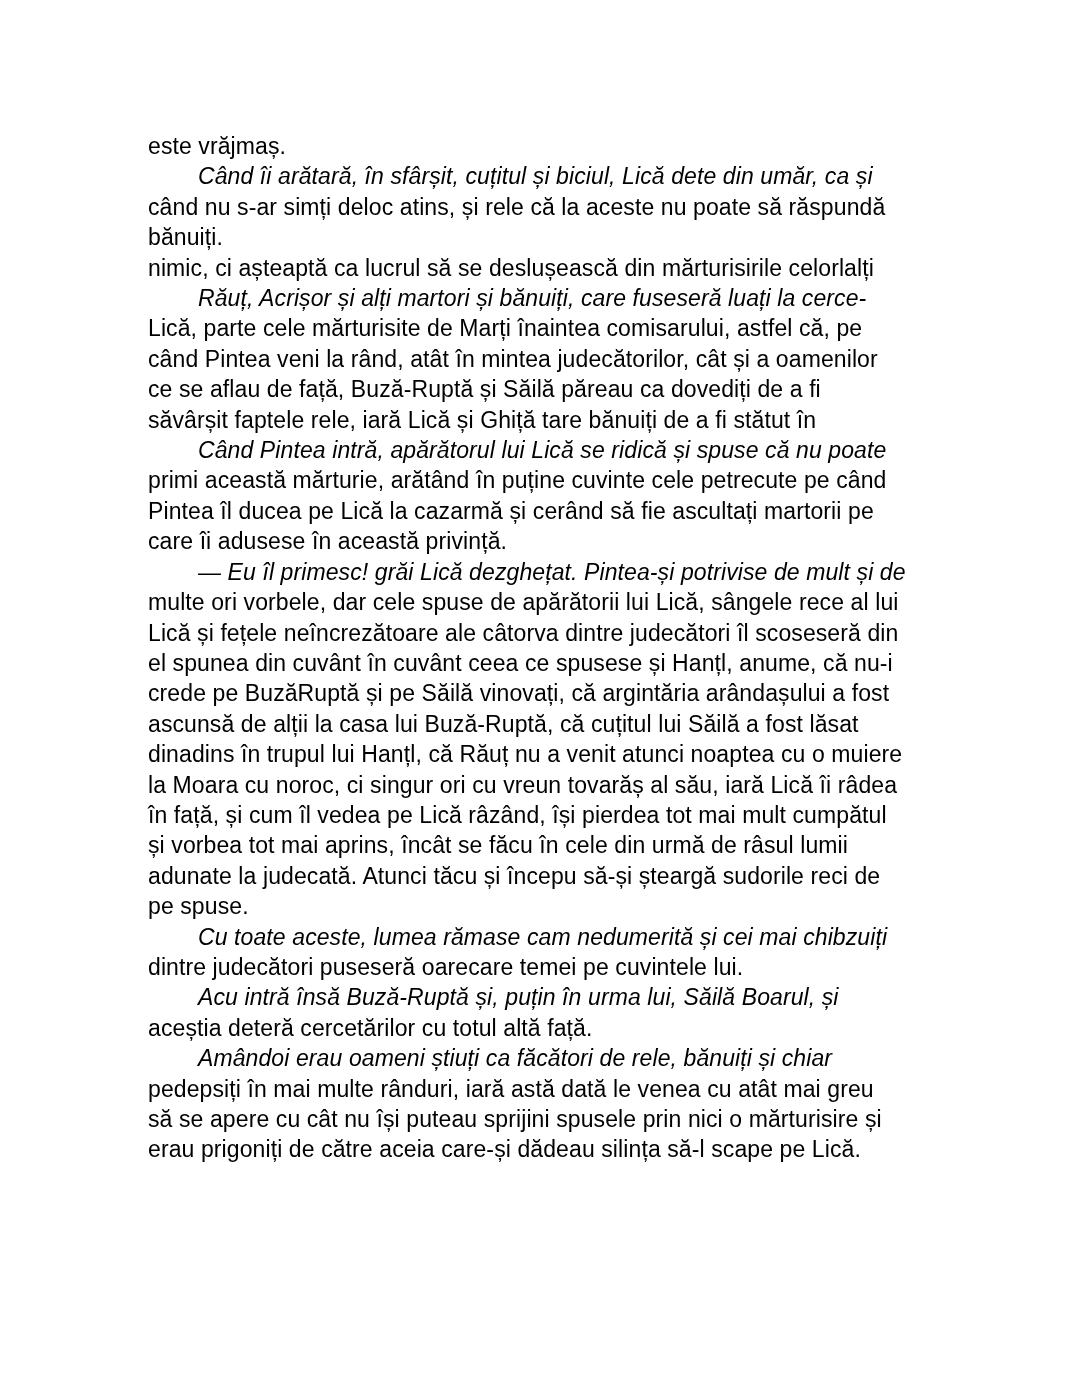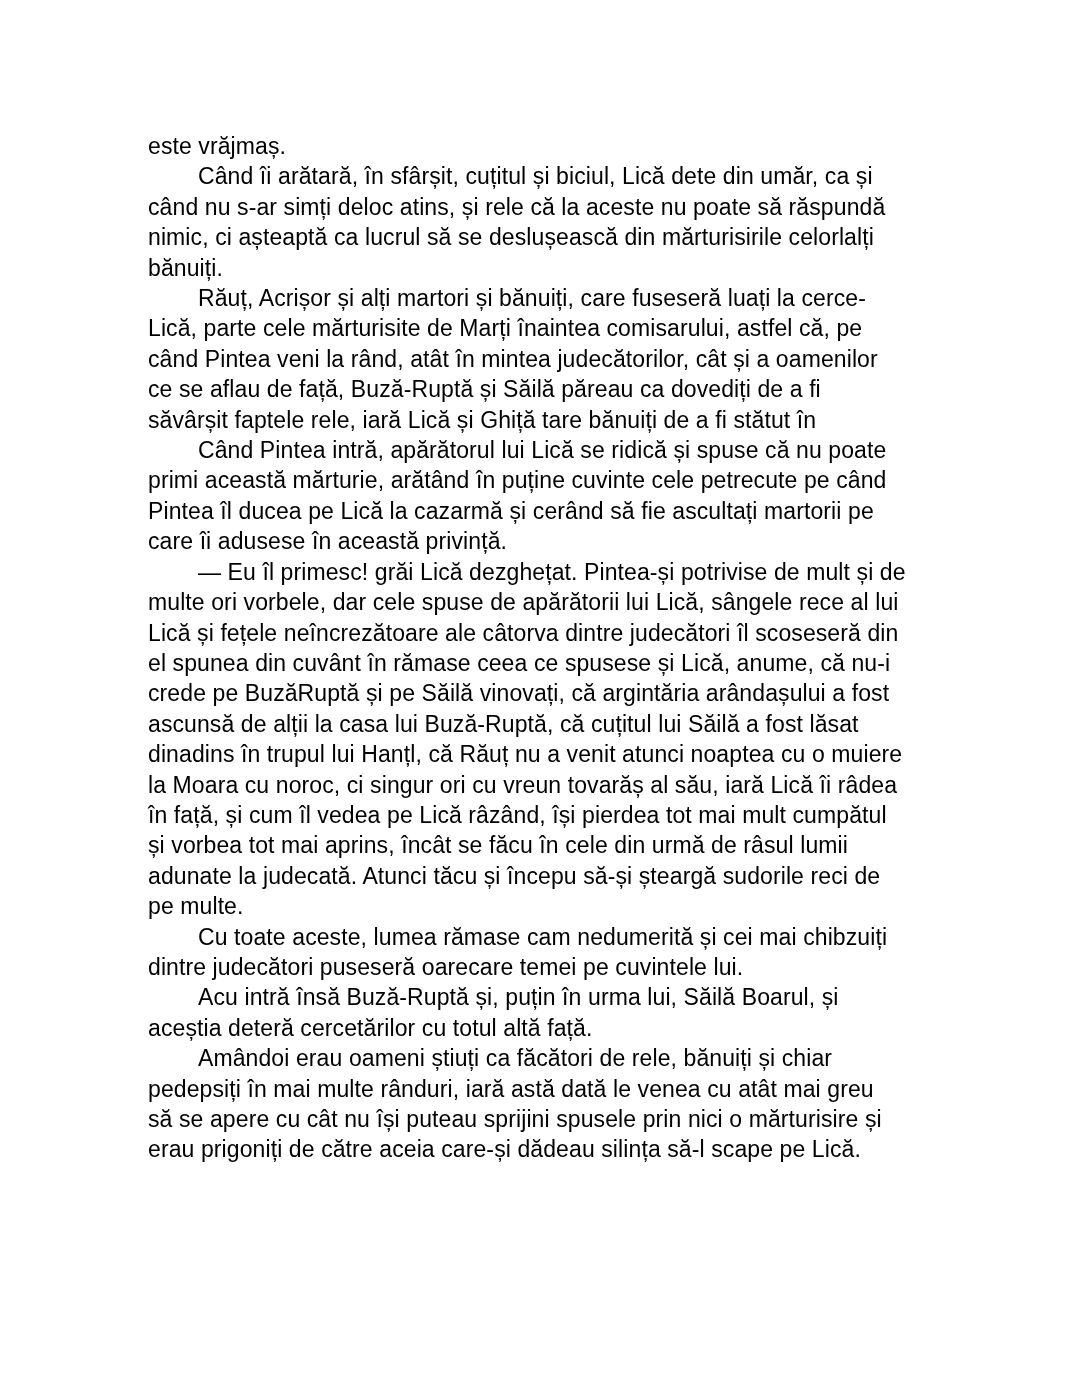--- a/index.html
+++ b/index.html
@@ -29,62 +29,63 @@
   p.para {
     margin: 0;
     padding: 0;
   }
   span.line {
     display: block;
     white-space: pre;
   }
   span.line.first-indent {
     padding-left: 50px;
+    font-style: italic;
   }
 </style>
 </head>
 <body>
 
 <div class="page">
   <main class="text-block">
       <p class="para">
         <span class="line">este vrăjmaș.</span>
       </p>
       <p class="para">
         <span class="line first-indent">Când îi arătară, în sfârșit, cuțitul și biciul, Lică dete din umăr, ca și</span>
         <span class="line">când nu s-ar simți deloc atins, și rele că la aceste nu poate să răspundă</span>
+        <span class="line">bănuiți.</span>
         <span class="line">nimic, ci așteaptă ca lucrul să se deslușească din mărturisirile celorlalți</span>
-        <span class="line">bănuiți.</span>
       </p>
       <p class="para">
         <span class="line first-indent">Răuț, Acrișor și alți martori și bănuiți, care fuseseră luați la cerce-</span>
         <span class="line">Lică, parte cele mărturisite de Marți înaintea comisarului, astfel că, pe</span>
         <span class="line">când Pintea veni la rând, atât în mintea judecătorilor, cât și a oamenilor</span>
         <span class="line">ce se aflau de față, Buză-Ruptă și Săilă păreau ca dovediți de a fi</span>
         <span class="line">săvârșit faptele rele, iară Lică și Ghiță tare bănuiți de a fi stătut în</span>
       </p>
       <p class="para">
         <span class="line first-indent">Când Pintea intră, apărătorul lui Lică se ridică și spuse că nu poate</span>
         <span class="line">primi această mărturie, arătând în puține cuvinte cele petrecute pe când</span>
         <span class="line">Pintea îl ducea pe Lică la cazarmă și cerând să fie ascultați martorii pe</span>
         <span class="line">care îi adusese în această privință.</span>
       </p>
       <p class="para">
         <span class="line first-indent">— Eu îl primesc! grăi Lică dezghețat. Pintea-și potrivise de mult și de</span>
         <span class="line">multe ori vorbele, dar cele spuse de apărătorii lui Lică, sângele rece al lui</span>
         <span class="line">Lică și fețele neîncrezătoare ale câtorva dintre judecători îl scoseseră din</span>
-        <span class="line">el spunea din cuvânt în rămase ceea ce spusese și Lică, anume, că nu-i</span>
+        <span class="line">el spunea din cuvânt în cuvânt ceea ce spusese și Hanțl, anume, că nu-i</span>
         <span class="line">crede pe BuzăRuptă și pe Săilă vinovați, că argintăria arândașului a fost</span>
         <span class="line">ascunsă de alții la casa lui Buză-Ruptă, că cuțitul lui Săilă a fost lăsat</span>
         <span class="line">dinadins în trupul lui Hanțl, că Răuț nu a venit atunci noaptea cu o muiere</span>
         <span class="line">la Moara cu noroc, ci singur ori cu vreun tovarăș al său, iară Lică îi râdea</span>
         <span class="line">în față, și cum îl vedea pe Lică râzând, își pierdea tot mai mult cumpătul</span>
         <span class="line">și vorbea tot mai aprins, încât se făcu în cele din urmă de râsul lumii</span>
         <span class="line">adunate la judecată. Atunci tăcu și începu să-și șteargă sudorile reci de</span>
-        <span class="line">pe multe.</span>
+        <span class="line">pe spuse.</span>
       </p>
       <p class="para">
         <span class="line first-indent">Cu toate aceste, lumea rămase cam nedumerită și cei mai chibzuiți</span>
         <span class="line">dintre judecători puseseră oarecare temei pe cuvintele lui.</span>
       </p>
       <p class="para">
         <span class="line first-indent">Acu intră însă Buză-Ruptă și, puțin în urma lui, Săilă Boarul, și</span>
         <span class="line">aceștia deteră cercetărilor cu totul altă față.</span>
       </p>
       <p class="para">

